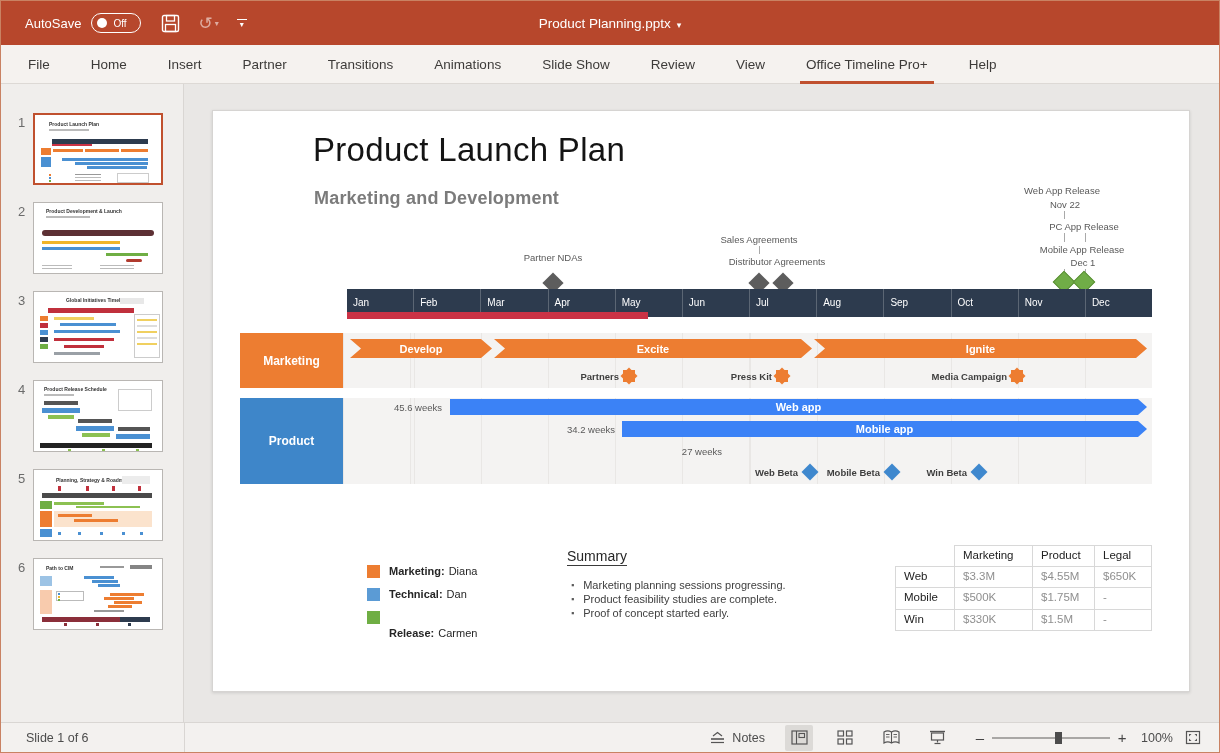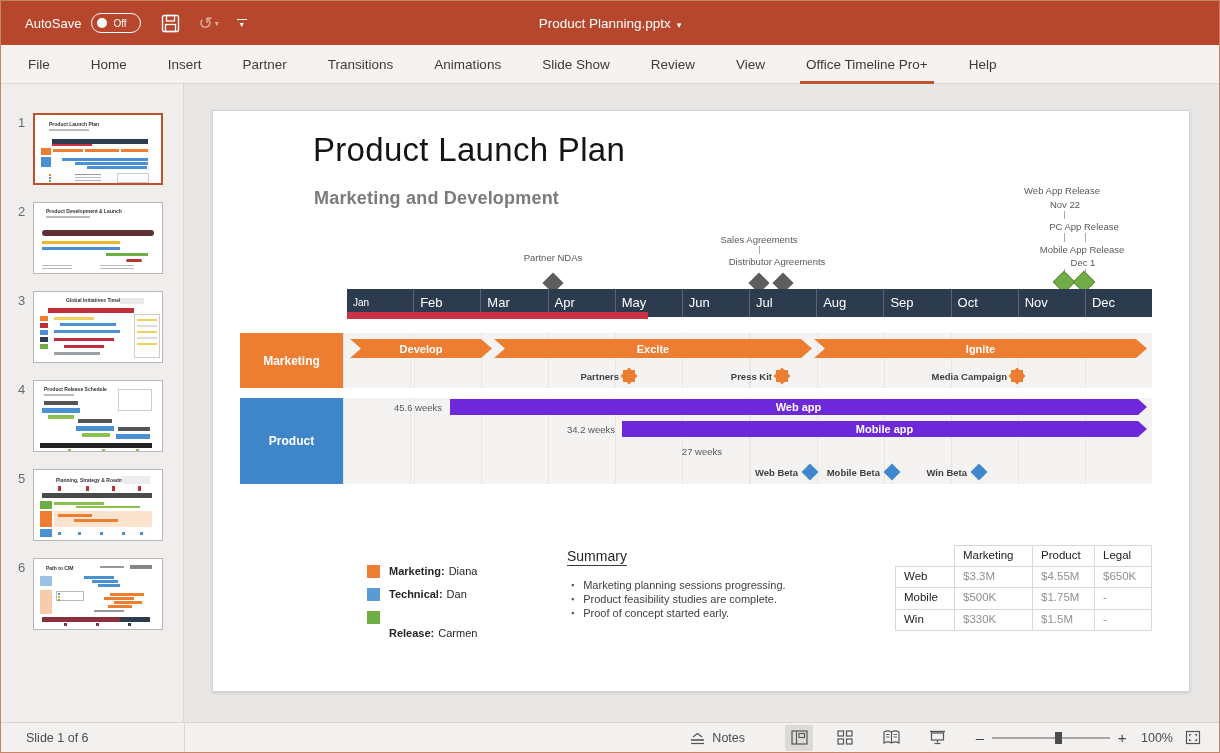--- a/index.html
+++ b/index.html
@@ -43,21 +43,21 @@
 
   .main { flex:1 1 auto; position:relative; background:#e9e7e5; }
   .slide { position:absolute; left:28px; top:26px; width:978px; height:582px; background:#fff; border:1px solid #d6d4d2; box-shadow:0 1px 3px rgba(0,0,0,.12); }
 
   
   .slide-title { position:absolute; left:100px; top:20px; font-size:33px; font-weight:300; color:#141414; letter-spacing:.3px; }
   .slide-subtitle { position:absolute; left:101px; top:77px; font-size:18px; font-weight:700; color:#7b7b7b; letter-spacing:.2px; }
 
   
   .band { position:absolute; left:134px; top:178px; width:805px; height:28px; background:#2d3b4e; display:flex; }
-  .month { flex:1 1 0; font-size:13px; color:#fff; line-height:28px; padding-left:6px; border-left:1px solid rgba(255,255,255,.22); overflow:hidden; }
+  .month { flex:1 1 0; font-size:10px; color:#fff; line-height:28px; padding-left:6px; border-left:1px solid rgba(255,255,255,.22); overflow:hidden; }
   .month:first-child { border-left:none; font-size:10px; }
   .redbar { position:absolute; left:134px; top:201px; width:301px; height:7px; background:#cb3245; }
 
   .rowbg { position:absolute; left:130px; width:809px; background:#f4f3f2;
     background-image:linear-gradient(to right, transparent 0); }
   .grid { background-image:repeating-linear-gradient(to right, #e9e7e5 0 1px, transparent 1px 67.1px); background-position-x:71px; }
 
   .ms-label { position:absolute; transform:translateX(-50%); font-size:9.5px; color:#595959; white-space:nowrap; }
   .leader { position:absolute; width:1px; background:#a9a9a9; }
   .diamond { position:absolute; transform:translate(-50%,-50%) rotate(45deg); }
@@ -65,21 +65,21 @@
   .d-green { width:16px; height:16px; background:#70ad47; border:1px solid #5d9138; }
   .d-blue { width:12px; height:12px; background:#3f88ce; }
 
   .rowlabel { position:absolute; left:27px; width:103px; display:flex; align-items:center; justify-content:center; color:#fff; font-weight:bold; font-size:12px; }
   .chev { position:absolute; top:228px; height:19px; background:#ed7d31; color:#fff; font-weight:bold; font-size:11px; display:flex; align-items:center; justify-content:center;
     clip-path:polygon(0 0, calc(100% - 11px) 0, 100% 50%, calc(100% - 11px) 100%, 0 100%, 11px 50%); }
   .star-label { position:absolute; transform:translate(-100%,-50%); font-size:9.5px; font-weight:bold; color:#3f3f3f; white-space:nowrap; }
   .burst { position:absolute; width:12px; height:12px; background:#ed7d31; transform:translate(-50%,-50%); }
   .burst::before { content:""; position:absolute; inset:0; background:#ed7d31; transform:rotate(45deg); }
 
-  .gbar { position:absolute; height:16px; background:#6d28d9; color:#fff; font-weight:bold; font-size:11px; display:flex; align-items:center; justify-content:center;
+  .gbar { position:absolute; height:16px; background:#3b82f6; color:#fff; font-weight:bold; font-size:11px; display:flex; align-items:center; justify-content:center;
     clip-path:polygon(0 0, calc(100% - 9px) 0, 100% 50%, calc(100% - 9px) 100%, 0 100%); }
   .dur { position:absolute; transform:translate(-100%,-50%); font-size:9.5px; color:#595959; white-space:nowrap; }
   .beta-label { position:absolute; transform:translate(-100%,-50%); font-size:9.5px; font-weight:bold; color:#3f3f3f; white-space:nowrap; }
 
   
   .lg-sq { position:absolute; left:154px; width:13px; height:13px; }
   .lg-text { position:absolute; left:176px; font-size:11px; color:#262626; white-space:nowrap; }
   .lg-text b { margin-right:4px; }
   .sum-head { position:absolute; left:354px; top:437px; font-size:14px; color:#262626; border-bottom:1.5px solid #3a3a3a; padding-bottom:1px; }
   .sum-li { position:absolute; left:358px; font-size:11px; color:#404040; white-space:nowrap; }
@@ -91,21 +91,21 @@
   .ptable .corner { border-right:1px solid #d8d8d8; border-bottom:1px solid #d8d8d8; }
   .ptable .head { border-top:1px solid #d8d8d8; }
   .ptable .rl { border-left:1px solid #d8d8d8; }
   .ptable .val { color:#8f8f8f; }
 
   
   .statusbar { height:30px; background:#f3f1ef; border-top:1px solid #d9d6d3; display:flex; align-items:center; flex:0 0 auto; position:relative; font-size:12.5px; color:#4c4c4c; }
   .sb-divider { position:absolute; left:183px; top:0; bottom:0; width:1px; background:#d9d6d3; }
   .sb-left { margin-left:25px; }
   .sb-right { position:absolute; right:18px; display:flex; align-items:center; height:30px; }
-  .notes-btn { display:flex; align-items:flex-end; gap:7px; margin-right:40px; cursor:pointer; }
+  .notes-btn { display:flex; align-items:flex-start; gap:7px; margin-right:20px; cursor:pointer; }
   .view-btn { width:28px; height:26px; display:flex; align-items:center; justify-content:center; margin-right:18px; cursor:pointer; border-radius:2px; }
   .view-btn.active { background:#dcdad7; }
   .zoom-out, .zoom-in { font-size:15px; color:#444; cursor:pointer; width:14px; text-align:center; }
   .zoom-track { width:118px; height:2px; background:#a9a7a5; margin:0 5px; position:relative; cursor:pointer; }
   .zoom-handle { position:absolute; left:53%; top:-5px; width:7px; height:12px; background:#4c4c4c; }
   .zoom-pct { margin-left:12px; margin-right:12px; }
   svg.sbi { display:block; }
 </style>
 </head>
 <body>

